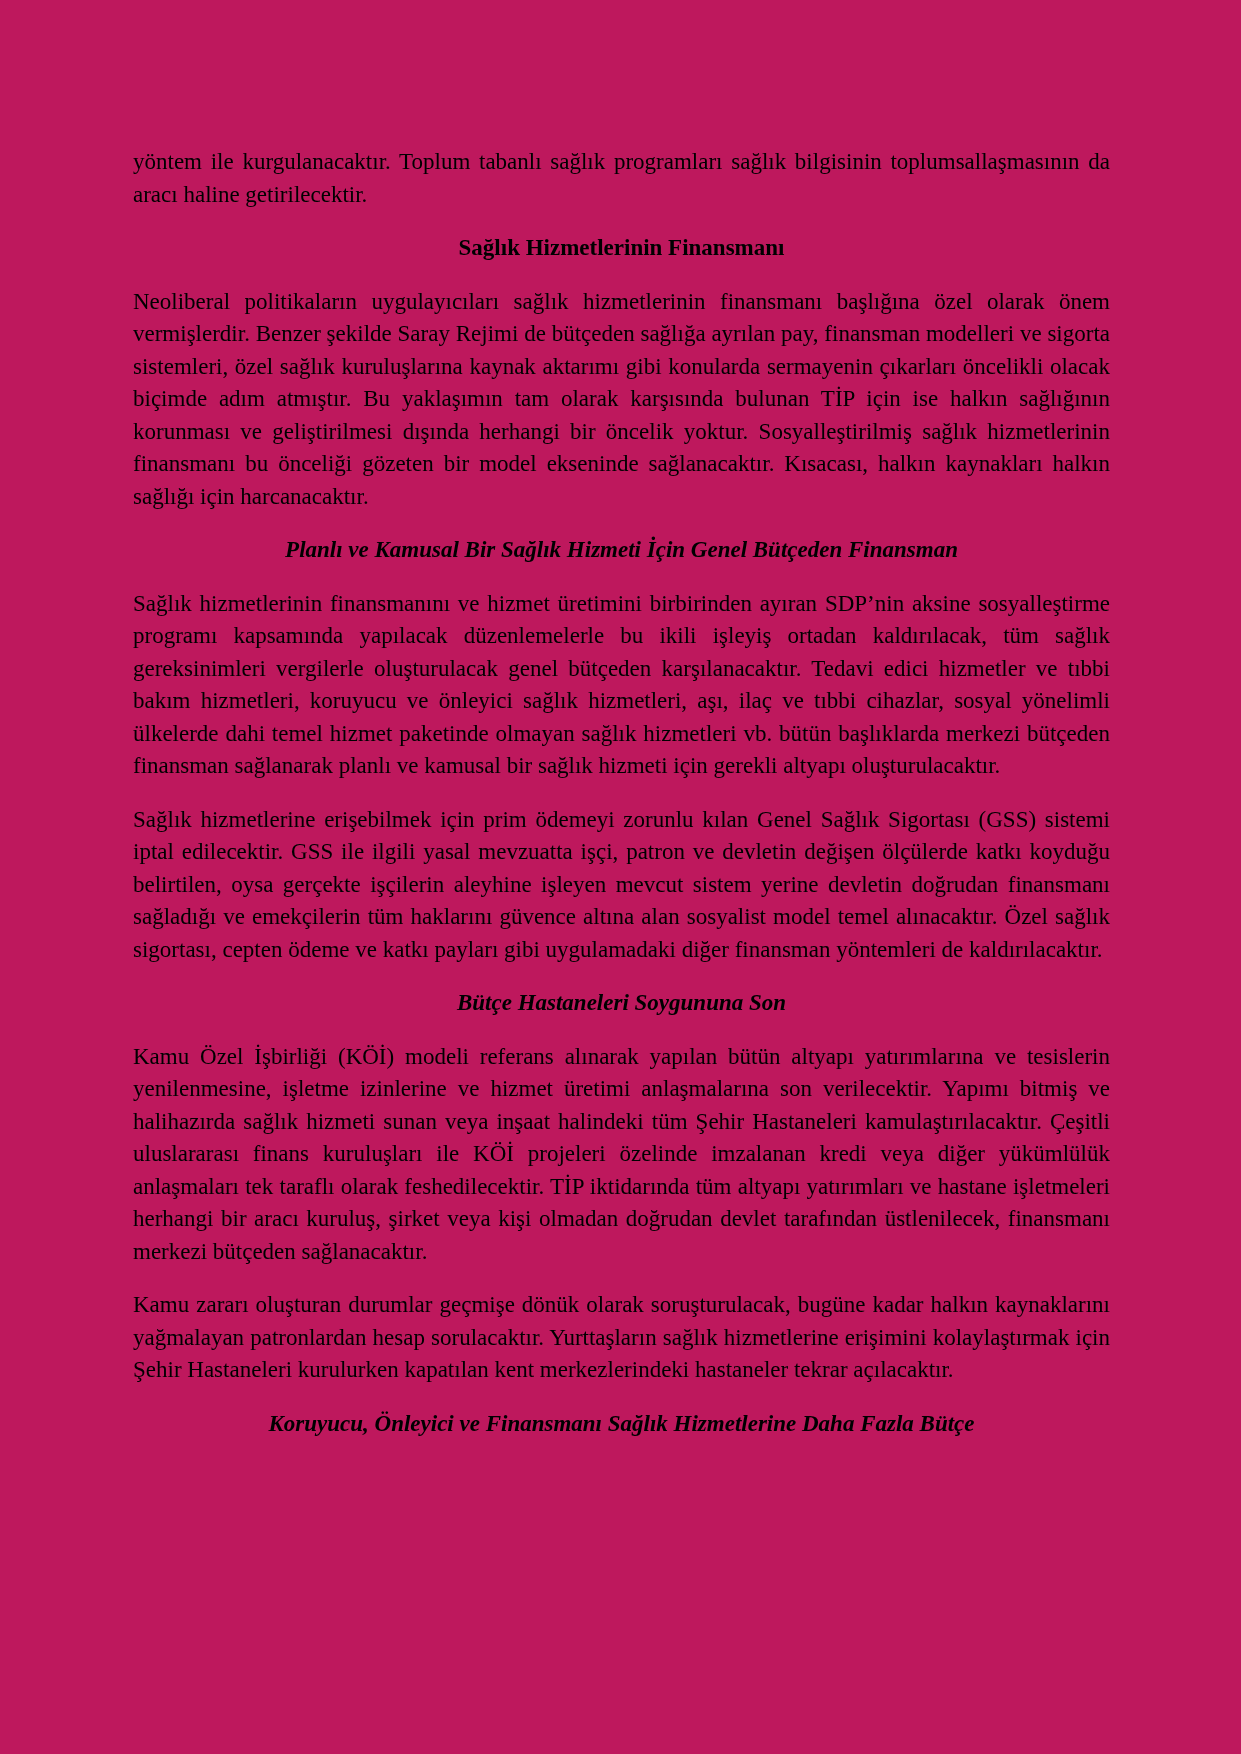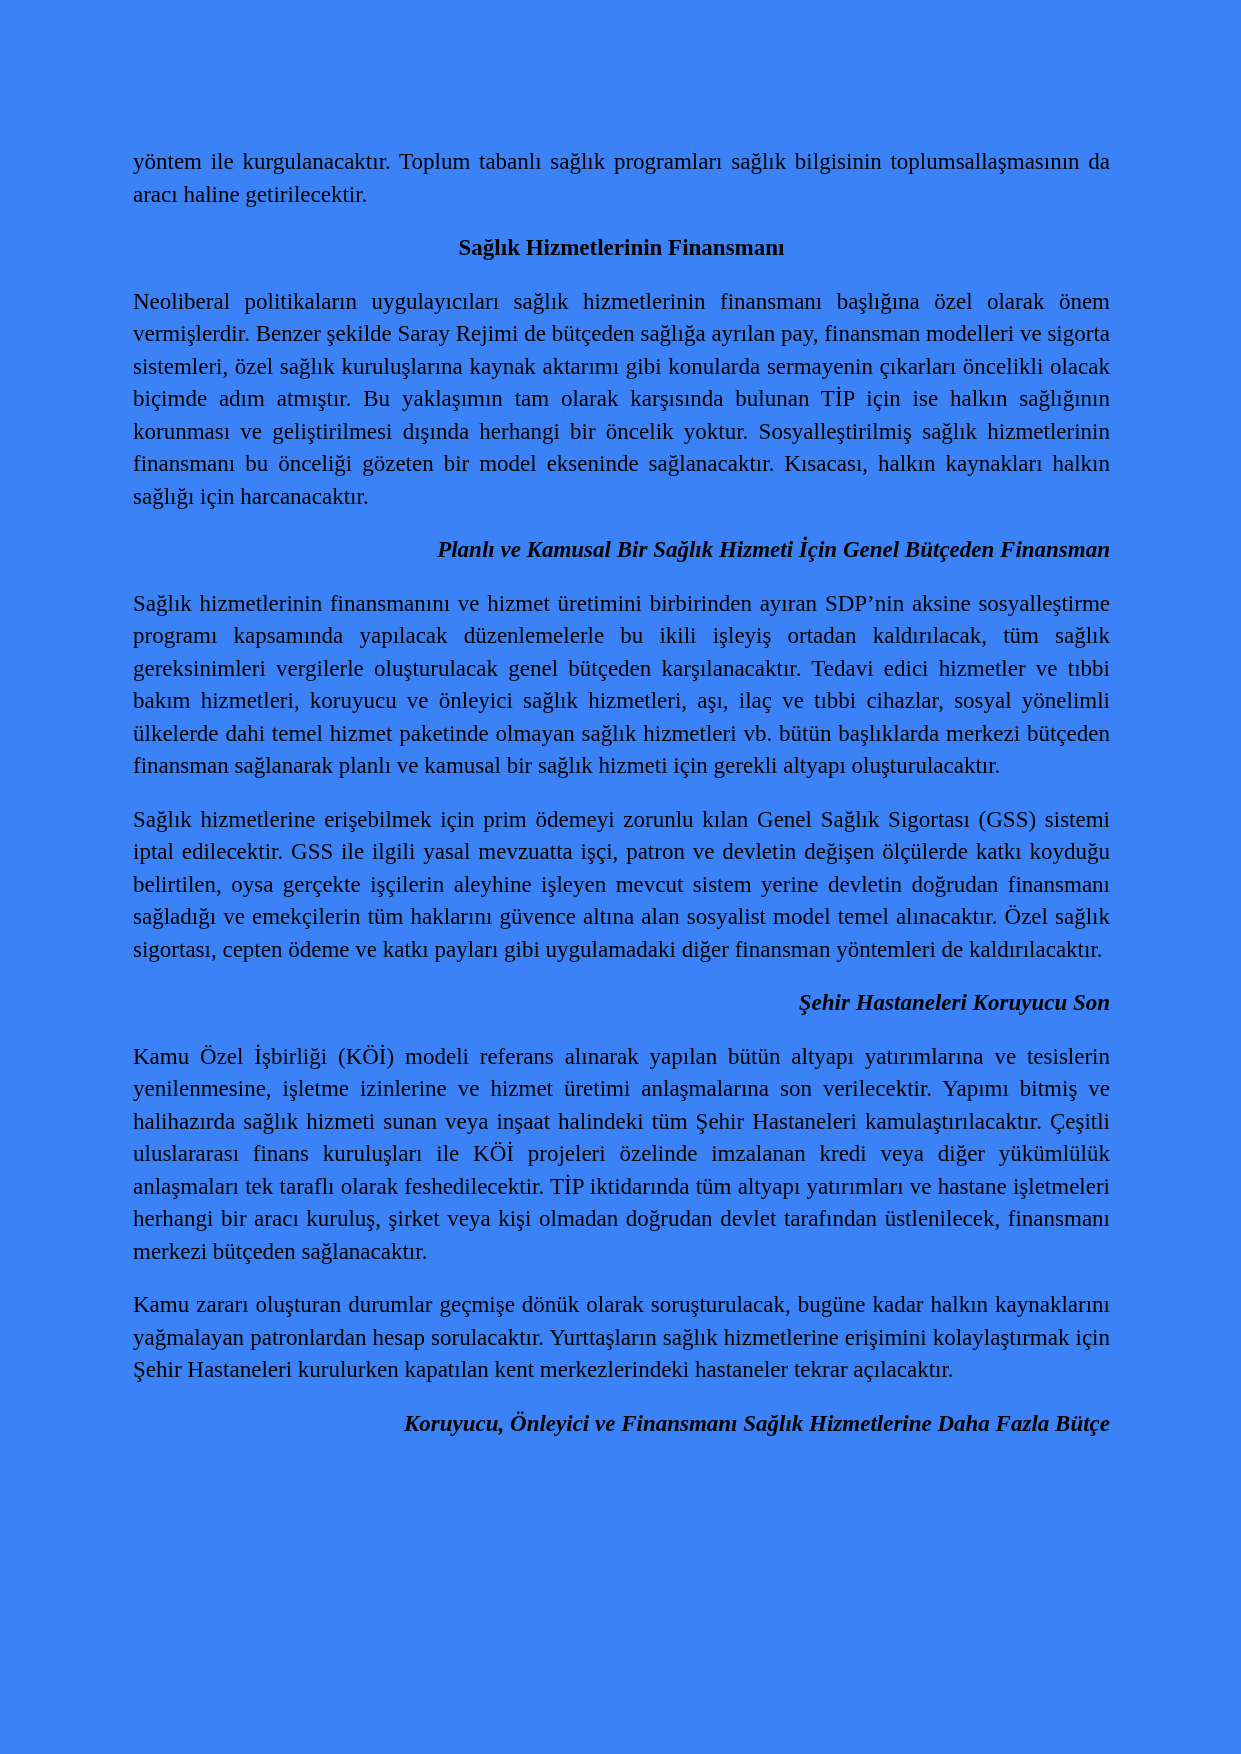--- a/index.html
+++ b/index.html
@@ -4,21 +4,21 @@
 <style>
   html, body {
     margin: 0;
     padding: 0;
     background: #ffffff;
   }
   .page {
     position: relative;
     width: 1241px;
     height: 1754px;
-    background: #3b82f6;
+    background: #be185d;
     box-sizing: border-box;
     padding: 146px 131px 0 133px;
     font-family: "Liberation Serif", "DejaVu Serif", serif;
     font-size: 23px;
     line-height: 32.5px;
     color: #000000;
     overflow: hidden;
   }
   .page p, .page h2, .page h3 {
     margin: 0 0 21px 0;
@@ -30,39 +30,39 @@
     text-align: justify;
   }
   .head-bold {
     font-weight: bold;
     font-style: normal;
     text-align: center;
   }
   .head-bold-italic {
     font-weight: bold;
     font-style: italic;
-    text-align: right;
+    text-align: center;
   }
 </style>
 </head>
 <body>
 
 <div class="page">
   <p class="body-par">yöntem ile kurgulanacaktır. Toplum tabanlı sağlık programları sağlık bilgisinin toplumsallaşmasının da aracı haline getirilecektir.</p>
 
   <h2 class="head-bold">Sağlık Hizmetlerinin Finansmanı</h2>
 
   <p class="body-par">Neoliberal politikaların uygulayıcıları sağlık hizmetlerinin finansmanı başlığına özel olarak önem vermişlerdir. Benzer şekilde Saray Rejimi de bütçeden sağlığa ayrılan pay, finansman modelleri ve sigorta sistemleri, özel sağlık kuruluşlarına kaynak aktarımı gibi konularda sermayenin çıkarları öncelikli olacak biçimde adım atmıştır. Bu yaklaşımın tam olarak karşısında bulunan TİP için ise halkın sağlığının korunması ve geliştirilmesi dışında herhangi bir öncelik yoktur. Sosyalleştirilmiş sağlık hizmetlerinin finansmanı bu önceliği gözeten bir model ekseninde sağlanacaktır. Kısacası, halkın kaynakları halkın sağlığı için harcanacaktır.</p>
 
   <h3 class="head-bold-italic">Planlı ve Kamusal Bir Sağlık Hizmeti İçin Genel Bütçeden Finansman</h3>
 
   <p class="body-par">Sağlık hizmetlerinin finansmanını ve hizmet üretimini birbirinden ayıran SDP’nin aksine sosyalleştirme programı kapsamında yapılacak düzenlemelerle bu ikili işleyiş ortadan kaldırılacak, tüm sağlık gereksinimleri vergilerle oluşturulacak genel bütçeden karşılanacaktır. Tedavi edici hizmetler ve tıbbi bakım hizmetleri, koruyucu ve önleyici sağlık hizmetleri, aşı, ilaç ve tıbbi cihazlar, sosyal yönelimli ülkelerde dahi temel hizmet paketinde olmayan sağlık hizmetleri vb. bütün başlıklarda merkezi bütçeden finansman sağlanarak planlı ve kamusal bir sağlık hizmeti için gerekli altyapı oluşturulacaktır.</p>
 
   <p class="body-par">Sağlık hizmetlerine erişebilmek için prim ödemeyi zorunlu kılan Genel Sağlık Sigortası (GSS) sistemi iptal edilecektir. GSS ile ilgili yasal mevzuatta işçi, patron ve devletin değişen ölçülerde katkı koyduğu belirtilen, oysa gerçekte işçilerin aleyhine işleyen mevcut sistem yerine devletin doğrudan finansmanı sağladığı ve emekçilerin tüm haklarını güvence altına alan sosyalist model temel alınacaktır. Özel sağlık sigortası, cepten ödeme ve katkı payları gibi uygulamadaki diğer finansman yöntemleri de kaldırılacaktır.</p>
 
-  <h3 class="head-bold-italic">Şehir Hastaneleri Koruyucu Son</h3>
+  <h3 class="head-bold-italic">Bütçe Hastaneleri Soygununa Son</h3>
 
   <p class="body-par">Kamu Özel İşbirliği (KÖİ) modeli referans alınarak yapılan bütün altyapı yatırımlarına ve tesislerin yenilenmesine, işletme izinlerine ve hizmet üretimi anlaşmalarına son verilecektir. Yapımı bitmiş ve halihazırda sağlık hizmeti sunan veya inşaat halindeki tüm Şehir Hastaneleri kamulaştırılacaktır. Çeşitli uluslararası finans kuruluşları ile KÖİ projeleri özelinde imzalanan kredi veya diğer yükümlülük anlaşmaları tek taraflı olarak feshedilecektir. TİP iktidarında tüm altyapı yatırımları ve hastane işletmeleri herhangi bir aracı kuruluş, şirket veya kişi olmadan doğrudan devlet tarafından üstlenilecek, finansmanı merkezi bütçeden sağlanacaktır.</p>
 
   <p class="body-par">Kamu zararı oluşturan durumlar geçmişe dönük olarak soruşturulacak, bugüne kadar halkın kaynaklarını yağmalayan patronlardan hesap sorulacaktır. Yurttaşların sağlık hizmetlerine erişimini kolaylaştırmak için Şehir Hastaneleri kurulurken kapatılan kent merkezlerindeki hastaneler tekrar açılacaktır.</p>
 
   <h3 class="head-bold-italic">Koruyucu, Önleyici ve Finansmanı Sağlık Hizmetlerine Daha Fazla Bütçe</h3>
 </div>
 
 </body></html>

